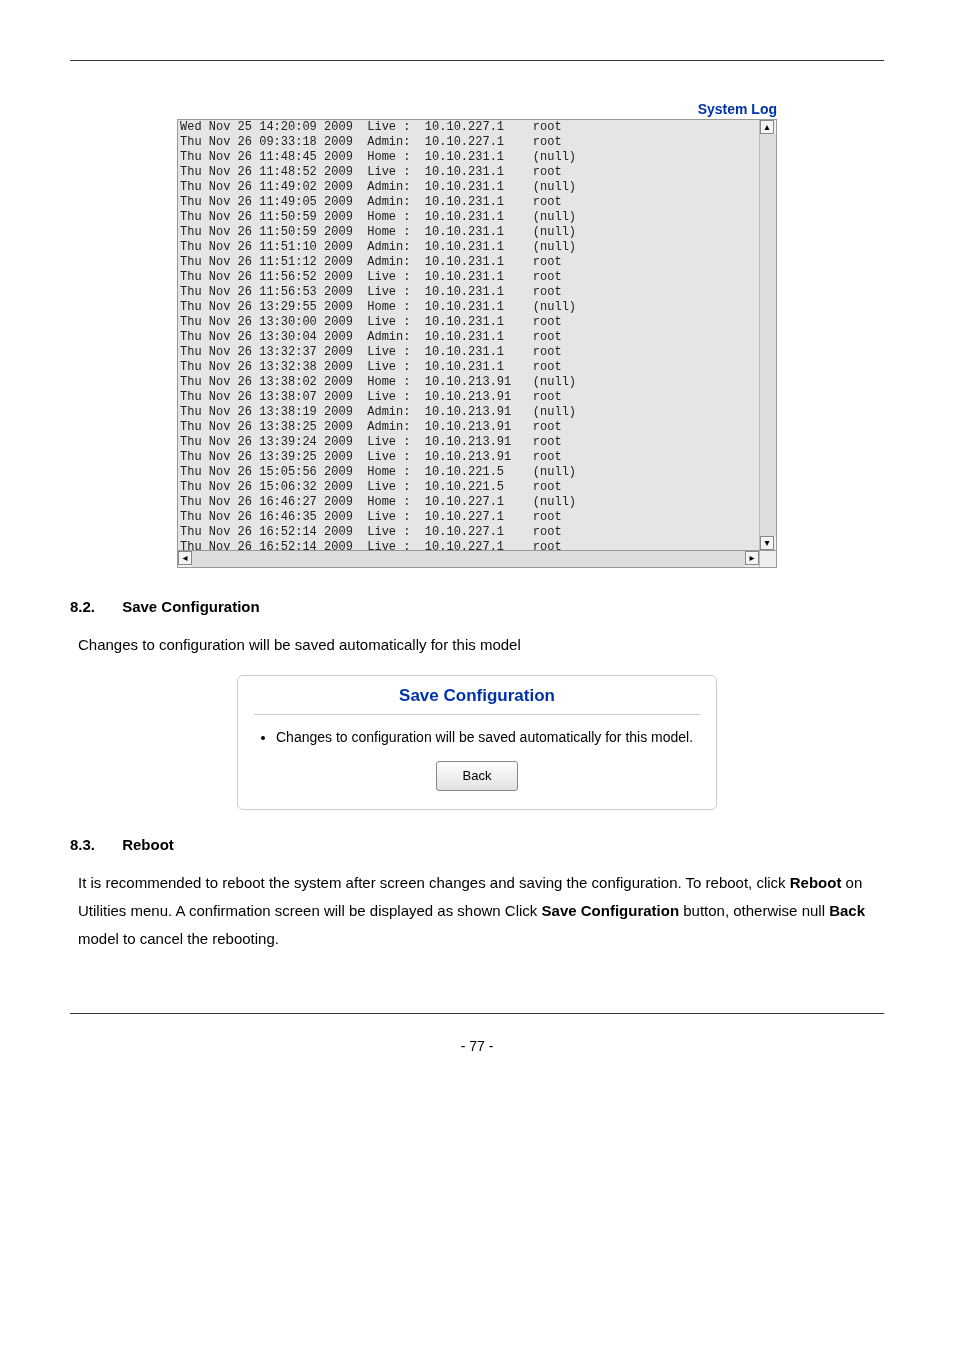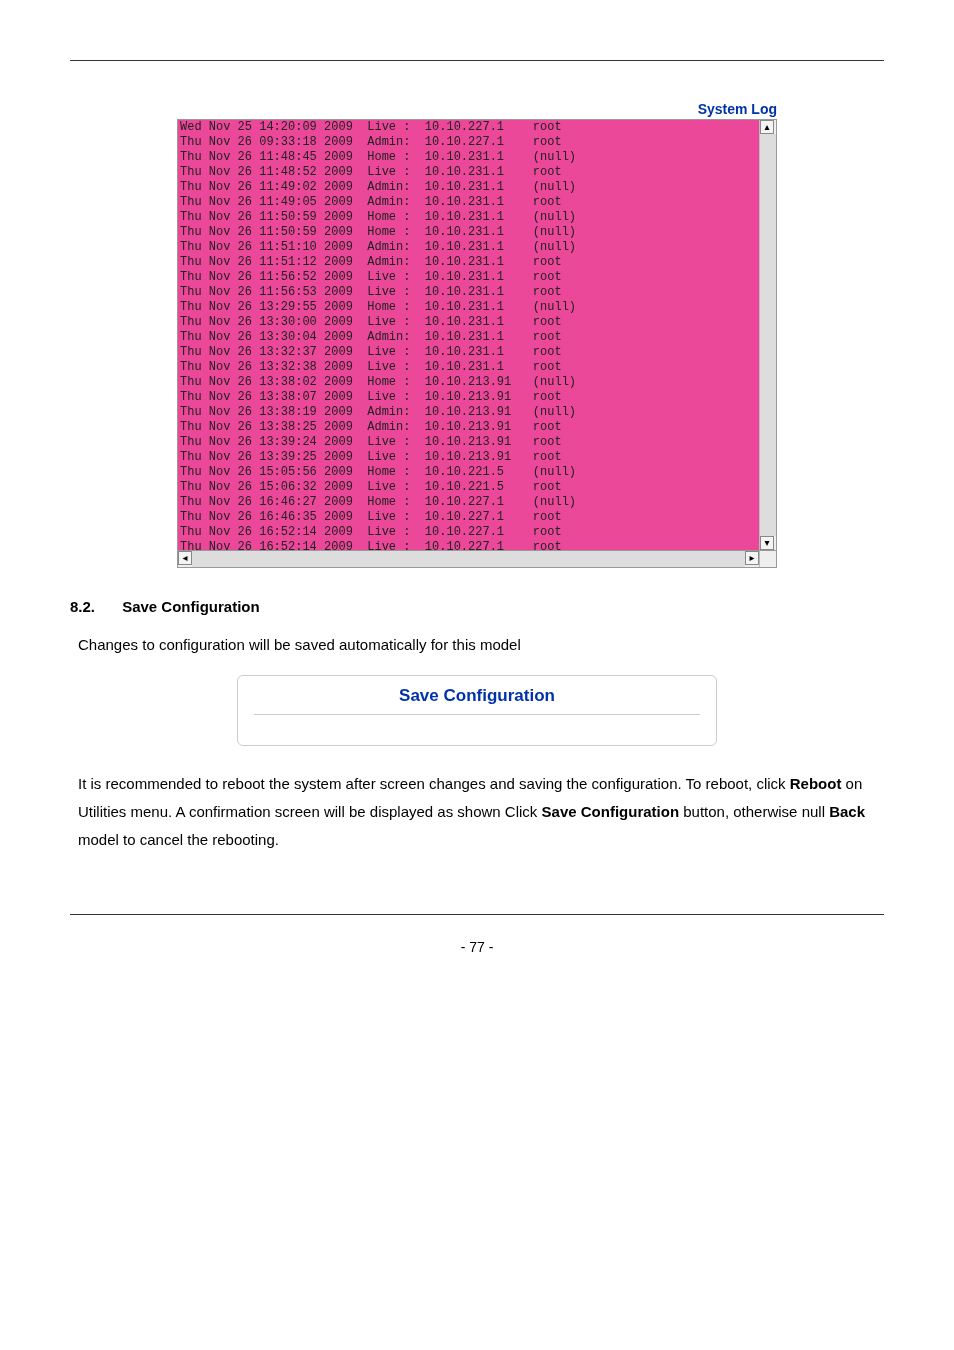--- a/index.html
+++ b/index.html
@@ -24,21 +24,21 @@
   }
   .syslog-title {
     text-align: right;
     font-weight: bold;
     color: #0033aa;
     font-size: 14px;
     margin-bottom: 2px;
   }
   .syslog-box {
     border: 1px solid #999;
-    background: #ec4899;
+    background: #e5e5e5;
     position: relative;
     display: flex;
     height: 430px;
   }
   .syslog-content {
     flex: 1;
     font-family: "Courier New", monospace;
     font-size: 12px;
     line-height: 15px;
     white-space: pre;
@@ -188,22 +188,34 @@
   </div>
 
   <h3 class="section">
     <span class="num">8.2.</span>
     <span>Save Configuration</span>
   </h3>
   <p class="body-text">Changes to configuration will be saved automatically for this model</p>
 
   <div class="saveconf-box">
     <div class="saveconf-title">Save Configuration</div>
+    <div class="saveconf-body">
+      <ul>
+          <li>Changes to configuration will be saved automatically for this model.</li>
+        </ul>
+      <div class="saveconf-btnrow">
+        <span class="fake-btn">Back</span>
+      </div>
+    </div>
   </div>
 
+  <h3 class="section">
+    <span class="num">8.3.</span>
+    <span>Reboot</span>
+  </h3>
 
   <p class="body-text">
     <span>It is recommended to reboot the system after screen changes and saving the configuration. To reboot, click </span><strong>Reboot</strong><span> on Utilities menu. A confirmation screen will be displayed as shown Click </span><strong>Save Configuration</strong><span> button, otherwise null </span><strong>Back</strong><span> model to cancel the rebooting.</span>
   </p>
 
 
   <div class="footer-rule">
     <span>- 77 -</span>
   </div>
 </div>

